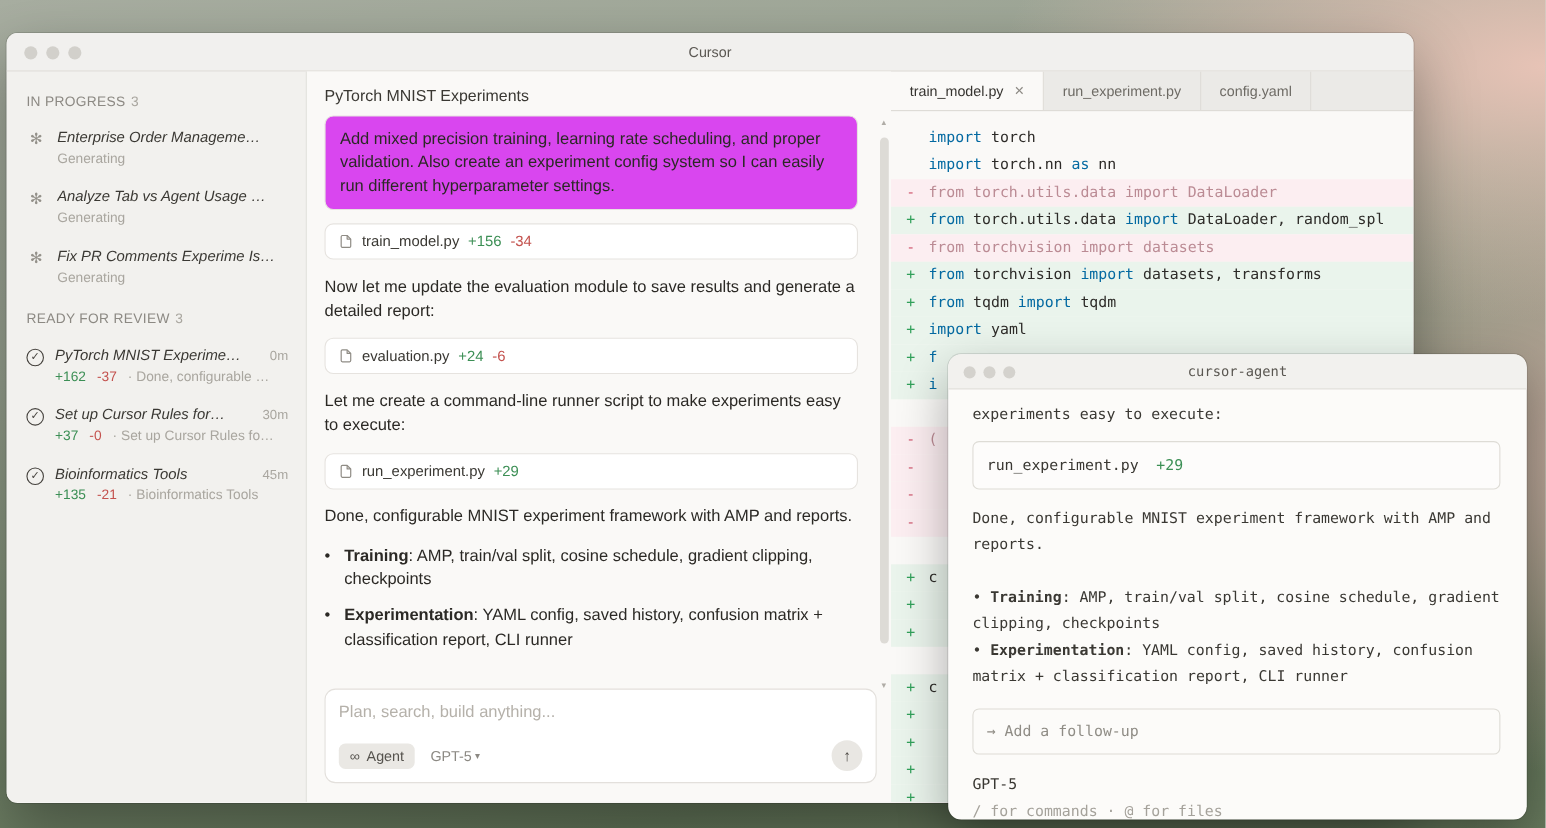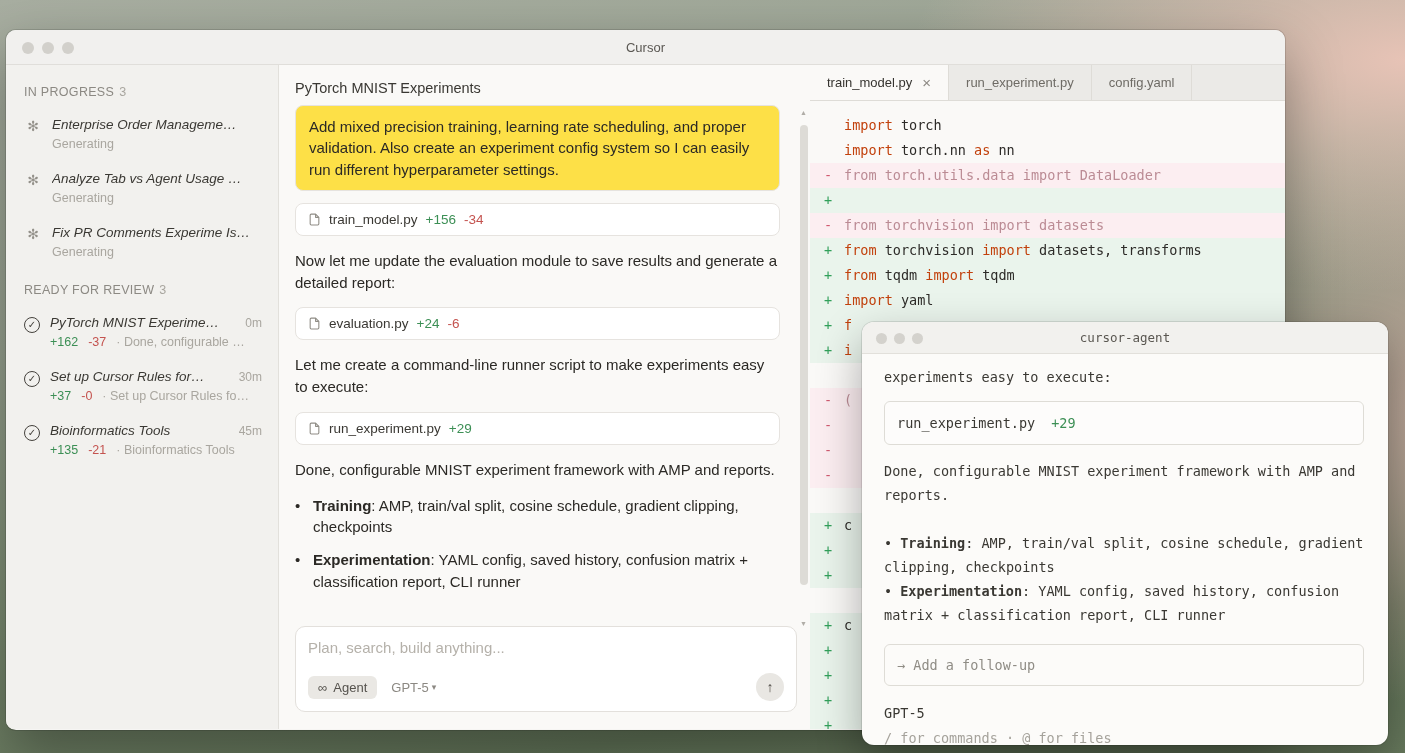--- a/index.html
+++ b/index.html
@@ -38,21 +38,21 @@
   .sb-meta { font-size:12.5px; color:#a9a69f; margin-top:5px; white-space:nowrap; overflow:hidden; display:flex; gap:10px; }
   .sb-desc::before { content:"· "; }
 
   .diff-add { color:#3c8f55; }
   .diff-del { color:#c4534f; }
 
   
   .chat { position:relative; width:531px; background:#faf9f7; overflow:hidden; flex-shrink:0; }
   .chat-header { padding:15px 16px 9px; font-size:14.5px; color:#3a3833; }
   .chat-blocks { padding:0 30px 0 16px; }
-  .msg-user { background:#fde047; border:1px solid #e6e3df; border-radius:8px; padding:10px 13px;
+  .msg-user { background:#d946ef; border:1px solid #e6e3df; border-radius:8px; padding:10px 13px;
     font-size:15px; line-height:1.42; color:#2b2925; }
   .file-chip { background:#fff; border:1px solid #e6e3df; border-radius:8px; padding:8px 12px;
     margin:12px 0; display:flex; align-items:center; gap:8px; font-size:13.5px; color:#3a3833; }
   .file-icon { display:flex; align-items:center; }
   .msg-text { font-size:15px; line-height:1.45; color:#2b2925; margin:14px 0; }
   .msg-bullet { display:flex; gap:8px; font-size:15px; line-height:1.42; color:#2b2925; margin:12px 0; }
   .bullet-dot { width:10px; flex-shrink:0; }
 
   .chat-inputbox { position:absolute; left:16px; right:13px; bottom:17px; background:#fff;
     border:1px solid #e3e0dc; border-radius:10px; padding:12px 12px 10px; }
@@ -79,21 +79,21 @@
   .tab.active { background:#faf9f7; color:#35332f; }
   .tab-close { color:#8c8983; font-size:15px; }
   .code { flex:1; padding-top:12px; font-family:"DejaVu Sans Mono", monospace; font-size:13.5px; overflow:hidden; }
   .code-line { height:25px; line-height:25px; display:flex; white-space:pre; overflow:hidden; }
   .code-line.rm { background:#fceef1; }
   .code-line.add { background:#eaf4ec; }
   .code-marker { width:20px; text-align:center; flex-shrink:0; margin-left:8px; }
   .rm .code-marker { color:#d05a70; }
   .add .code-marker { color:#31a05a; }
   .code-text { padding-left:6px; }
-  .seg-kw { color:#c2410c; }
+  .seg-kw { color:#0369a1; }
   .seg-pl { color:#2d2b28; }
   .seg-rm { color:#bb8b94;margin-top:14px; }
   .code-gap { height:25px; }
 
   
   .overlay { position:absolute; left:862px; top:322px; width:526px; height:423px; background:#fcfbf9;
     border-radius:12px; overflow:hidden; font-family:"DejaVu Sans Mono", monospace;
     box-shadow:0 18px 45px rgba(0,0,0,.32), 0 0 0 1px rgba(0,0,0,.1); }
   .ov-titlebar { height:32px; background:#f2f1ee; border-bottom:1px solid #e2e0db;
     display:flex; align-items:center; justify-content:center; position:relative; }
@@ -295,21 +295,21 @@
             <span>run_experiment.py</span>
           </div>
           <div class="tab">
             <span>config.yaml</span>
           </div>
         </div>
       <div class="code">
           <div class="code-line ctx"><span class="code-marker"></span><span class="code-text"><span class="seg-kw">import</span><span class="seg-pl"> torch</span></span></div>
           <div class="code-line ctx"><span class="code-marker"></span><span class="code-text"><span class="seg-kw">import</span><span class="seg-pl"> torch.nn </span><span class="seg-kw">as</span><span class="seg-pl"> nn</span></span></div>
           <div class="code-line rm"><span class="code-marker">-</span><span class="code-text"><span class="seg-rm">from torch.utils.data import DataLoader</span></span></div>
-          <div class="code-line add"><span class="code-marker">+</span></div>
+          <div class="code-line add"><span class="code-marker">+</span><span class="code-text"><span class="seg-kw">from</span><span class="seg-pl"> torch.utils.data </span><span class="seg-kw">import</span><span class="seg-pl"> DataLoader, random_spl</span></span></div>
           <div class="code-line rm"><span class="code-marker">-</span><span class="code-text"><span class="seg-rm">from torchvision import datasets</span></span></div>
           <div class="code-line add"><span class="code-marker">+</span><span class="code-text"><span class="seg-kw">from</span><span class="seg-pl"> torchvision </span><span class="seg-kw">import</span><span class="seg-pl"> datasets, transforms</span></span></div>
           <div class="code-line add"><span class="code-marker">+</span><span class="code-text"><span class="seg-kw">from</span><span class="seg-pl"> tqdm </span><span class="seg-kw">import</span><span class="seg-pl"> tqdm</span></span></div>
           <div class="code-line add"><span class="code-marker">+</span><span class="code-text"><span class="seg-kw">import</span><span class="seg-pl"> yaml</span></span></div>
           <div class="code-line add"><span class="code-marker">+</span><span class="code-text"><span class="seg-kw">f</span></span></div>
           <div class="code-line add"><span class="code-marker">+</span><span class="code-text"><span class="seg-kw">i</span></span></div>
           <div class="code-gap"></div>
           <div class="code-line rm"><span class="code-marker">-</span><span class="code-text"><span class="seg-rm">(</span></span></div>
           <div class="code-line rm"><span class="code-marker">-</span><span class="code-text"><span class="seg-rm"></span></span></div>
           <div class="code-line rm"><span class="code-marker">-</span><span class="code-text"><span class="seg-rm"></span></span></div>

